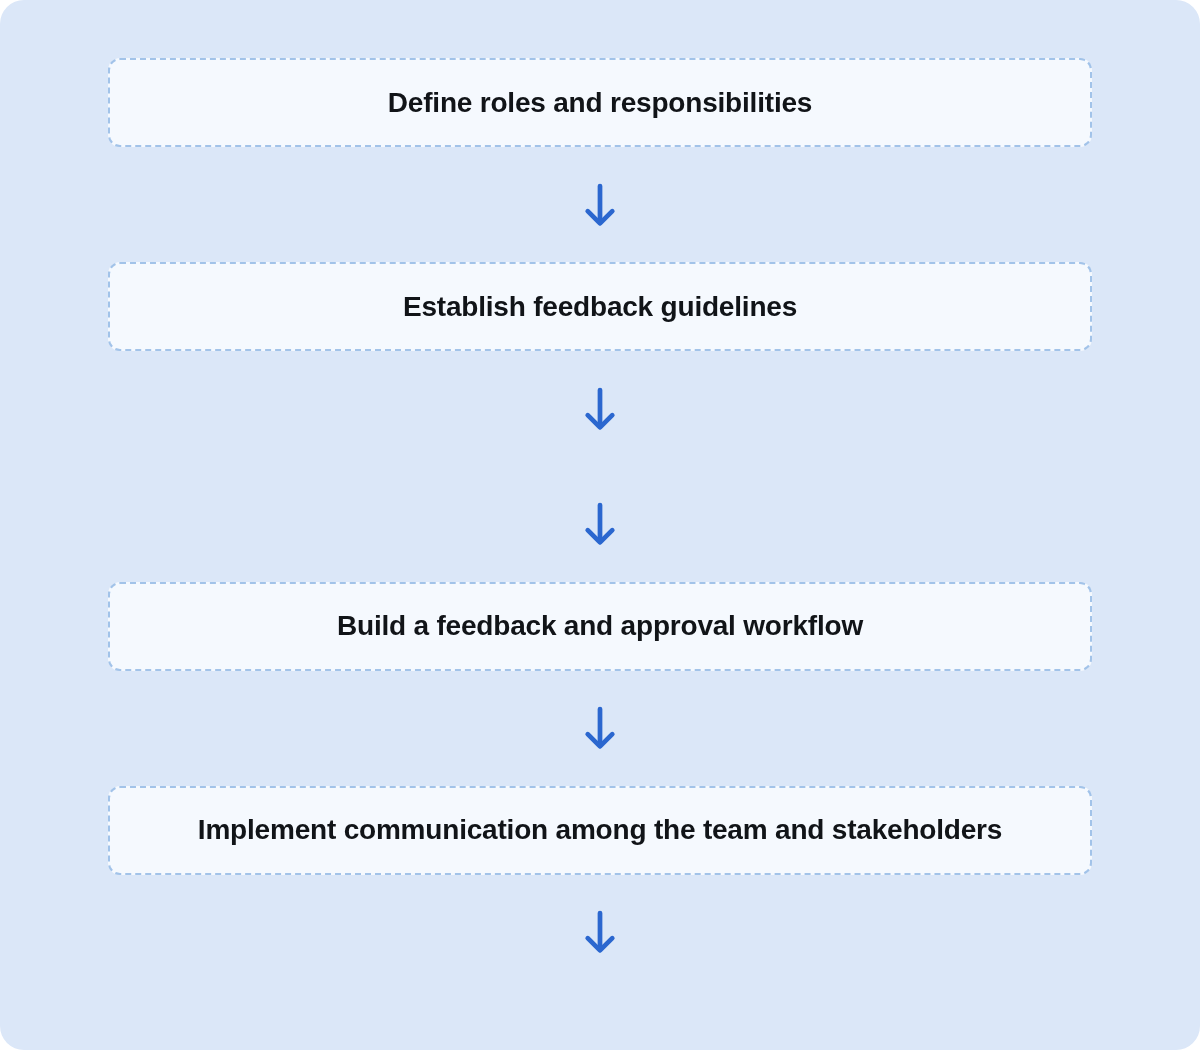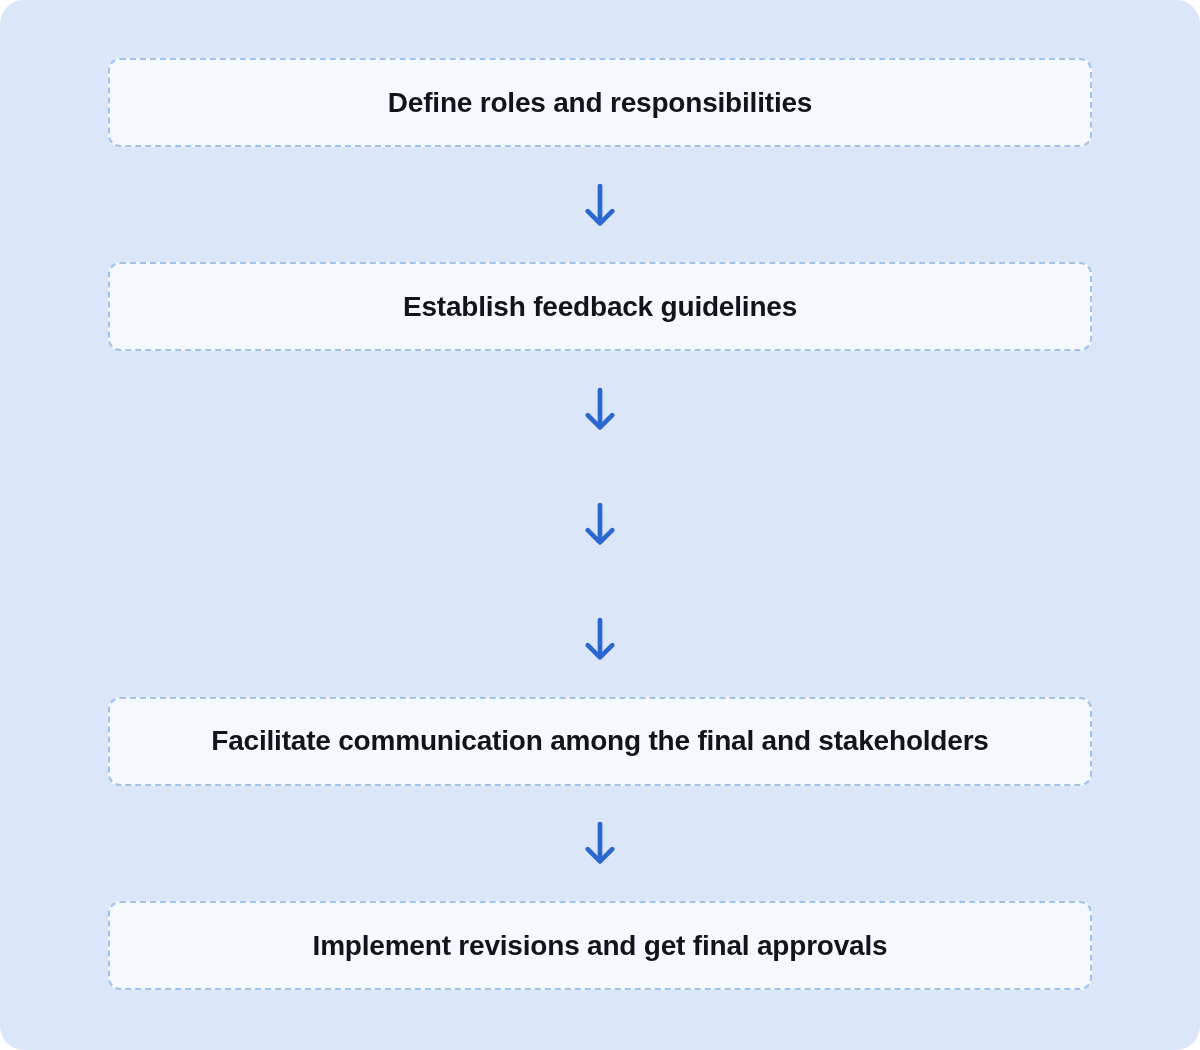--- a/index.html
+++ b/index.html
@@ -90,36 +90,36 @@
   </div>
 
 
   <div class="arrow-row">
     <svg class="arrow-icon" width="34" height="44" viewBox="0 0 36 46" aria-hidden="true">
       <path d="M18 3 V38"></path>
       <path d="M5 29.5 L18 42.5 L31 29.5"></path>
     </svg>
   </div>
 
-
-  <div class="arrow-row">
-    <svg class="arrow-icon" width="34" height="44" viewBox="0 0 36 46" aria-hidden="true">
-      <path d="M18 3 V38"></path>
-      <path d="M5 29.5 L18 42.5 L31 29.5"></path>
-    </svg>
-  </div>
-
   <div class="step">
-    <span class="step-label">Facilitate communication among the final and stakeholders</span>
+    <span class="step-label">Build a feedback and approval workflow</span>
   </div>
 
   <div class="arrow-row">
     <svg class="arrow-icon" width="34" height="44" viewBox="0 0 36 46" aria-hidden="true">
       <path d="M18 3 V38"></path>
       <path d="M5 29.5 L18 42.5 L31 29.5"></path>
     </svg>
   </div>
 
   <div class="step">
-    <span class="step-label">Implement revisions and get final approvals</span>
+    <span class="step-label">Implement communication among the team and stakeholders</span>
   </div>
+
+  <div class="arrow-row">
+    <svg class="arrow-icon" width="34" height="44" viewBox="0 0 36 46" aria-hidden="true">
+      <path d="M18 3 V38"></path>
+      <path d="M5 29.5 L18 42.5 L31 29.5"></path>
+    </svg>
+  </div>
+
 
 </div>
 
 </body></html>

